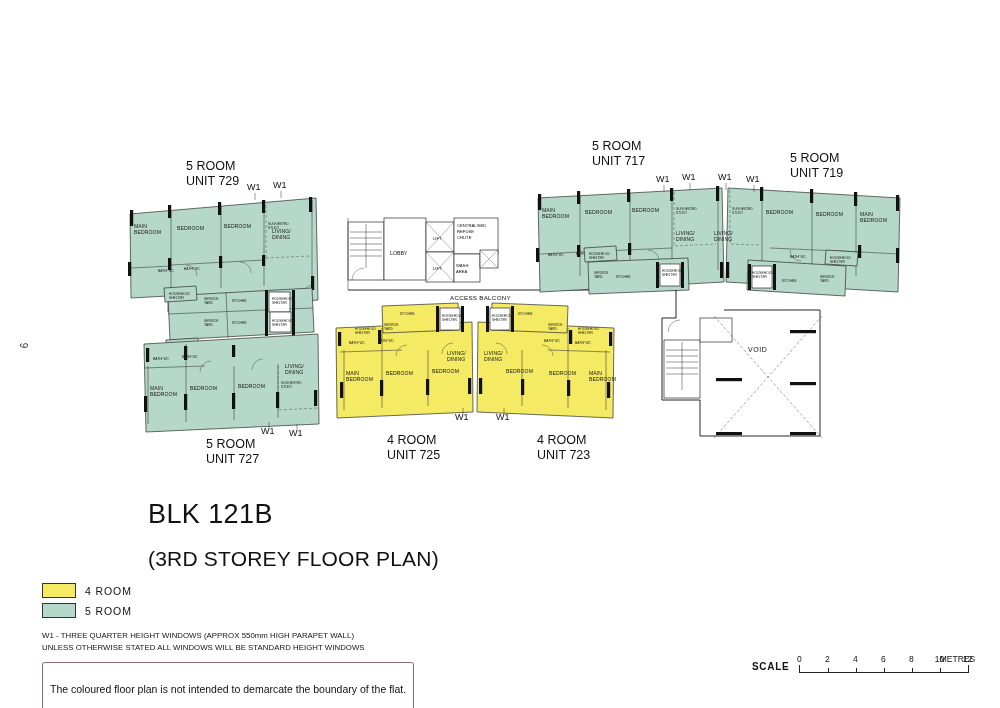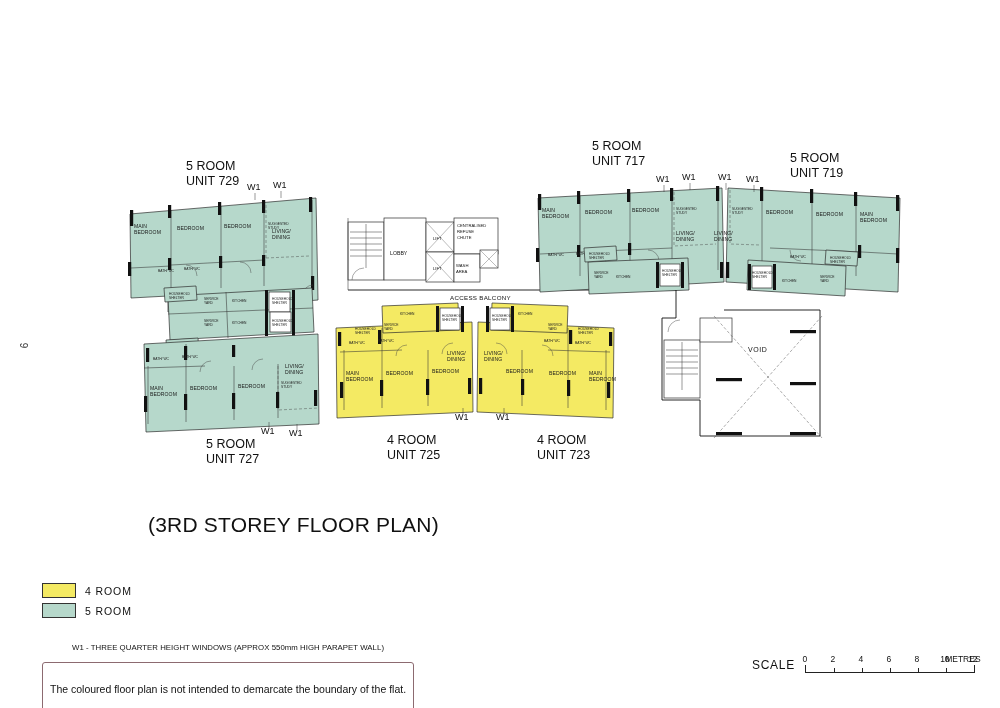--- a/index.html
+++ b/index.html
@@ -7,38 +7,38 @@
        font-family:"Liberation Sans","DejaVu Sans",sans-serif;color:#111;}
   #sheet{position:absolute;inset:0;}
   svg{display:block;}
 
   .page-num{position:absolute;left:22px;top:340px;font-size:10px;color:#333;
             transform:rotate(-90deg);transform-origin:center;}
 
   
   .title-block{position:absolute;left:148px;top:500px;}
   .title-main{font-size:27px;letter-spacing:.4px;line-height:1.05;}
-  .title-sub{font-size:21px;letter-spacing:.2px;line-height:1.25;margin-top:12px;}
+  .title-sub{font-size:21px;letter-spacing:.2px;line-height:1.25;margin-top:18px;}
 
   
   .legend{position:absolute;left:42px;top:578px;}
   .legend-head{font-size:11.5px;letter-spacing:.6px;}
   .legend-row{display:flex;align-items:center;margin-top:5px;}
   .swatch{width:32px;height:13px;border:1px solid #333;}
   .sw-4{background:#f4ea63;}
   .sw-5{background:#b6d8cb;}
   .legend-label{font-size:10.5px;margin-left:9px;letter-spacing:.9px;}
-  .notes{margin-top:24px;font-size:7.8px;line-height:1.55;letter-spacing:.05px;text-align:center;}
+  .notes{margin-top:12px;font-size:7.8px;line-height:1.55;letter-spacing:.05px;}
   .disclaimer{margin-top:8px;border:1px solid #8c6a70;border-radius:3px;
               padding:20px 7px;display:inline-block;font-size:10.5px;}
 
   
   .scale-wrap{position:absolute;left:752px;top:654px;}
   .scale-row{display:flex;align-items:flex-end;}
-  .scale-word{font-size:12px;letter-spacing:.7px;padding-bottom:1px;}
+  .scale-word{font-size:10px;letter-spacing:.7px;padding-bottom:1px;font-weight:bold;}
   .scale-graph{position:relative;margin-left:10px;}
   .scale-ticks{position:relative;height:11px;width:168px;}
   .scale-ticks span{position:absolute;top:0;font-size:8.5px;transform:translateX(-50%);}
   .scale-unit{position:absolute;top:0;left:158px;font-size:8.5px;white-space:nowrap;}
   .scale-line{position:relative;width:168px;height:7px;border-left:1px solid #222;
               border-right:1px solid #222;border-bottom:1px solid #222;}
   .scale-line i{position:absolute;bottom:0;width:1px;height:4px;background:#222;}
 
   
   .ut{font-size:12.5px;fill:#111;font-family:"Liberation Sans",sans-serif;}
@@ -431,37 +431,39 @@
 
       <text class="ut" x="387" y="444">4 ROOM</text>
       <text class="ut" x="387" y="459">UNIT 725</text>
 
       <text class="ut" x="537" y="444">4 ROOM</text>
       <text class="ut" x="537" y="459">UNIT 723</text>
     </g>
   </svg>
 
   <div class="title-block">
+    <div class="title-main">BLK 121B</div>
     <div class="title-sub">(3RD STOREY FLOOR PLAN)</div>
   </div>
 
   <div class="legend">
 
     <div class="legend-row">
       <div class="swatch sw-4"></div>
       <div class="legend-label">4  ROOM</div>
     </div>
 
     <div class="legend-row">
       <div class="swatch sw-5"></div>
       <div class="legend-label">5  ROOM</div>
     </div>
 
     <div class="notes">
       <div>W1 - THREE QUARTER HEIGHT WINDOWS (APPROX 550mm HIGH PARAPET WALL)</div>
+      <div>UNLESS OTHERWISE STATED ALL WINDOWS WILL BE STANDARD HEIGHT WINDOWS</div>
     </div>
 
     <div class="disclaimer">The coloured floor plan is not intended to demarcate the boundary of the flat.</div>
   </div>
 
   <div class="scale-wrap">
     <div class="scale-row">
       <div class="scale-word">SCALE</div>
       <div class="scale-graph">
         <div class="scale-ticks">

